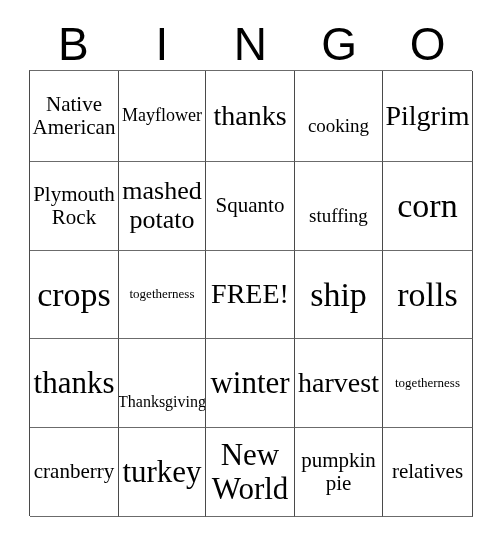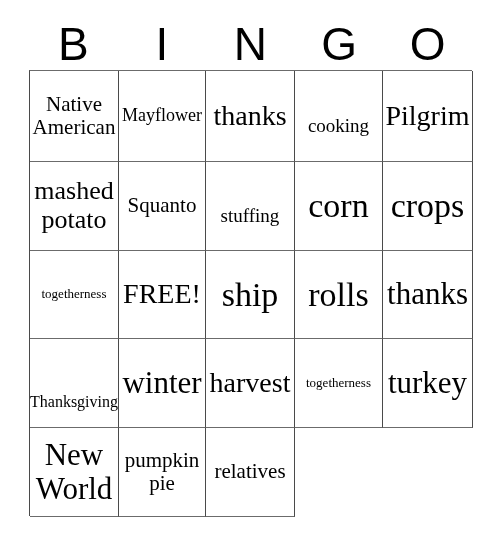--- a/index.html
+++ b/index.html
@@ -116,20 +116,24 @@
     <div class="cell fs-xl">
         <span>thanks</span>
       </div>
     <div class="cell fs-ml">
         <span>cooking</span>
       </div>
     <div class="cell fs-xl">
         <span>Pilgrim</span>
       </div>
 
+    <div class="cell fs-m">
+        <span>Plymouth
+Rock</span>
+      </div>
     <div class="cell fs-l">
         <span>mashed
 potato</span>
       </div>
     <div class="cell fs-m">
         <span>Squanto</span>
       </div>
     <div class="cell fs-ml">
         <span>stuffing</span>
       </div>
@@ -162,20 +166,23 @@
     <div class="cell fs-2xl">
         <span>winter</span>
       </div>
     <div class="cell fs-xl">
         <span>harvest</span>
       </div>
     <div class="cell fs-xs">
         <span>togetherness</span>
       </div>
 
+    <div class="cell fs-m">
+        <span>cranberry</span>
+      </div>
     <div class="cell fs-2xl">
         <span>turkey</span>
       </div>
     <div class="cell fs-2xl">
         <span>New
 World</span>
       </div>
     <div class="cell fs-m">
         <span>pumpkin
 pie</span>

